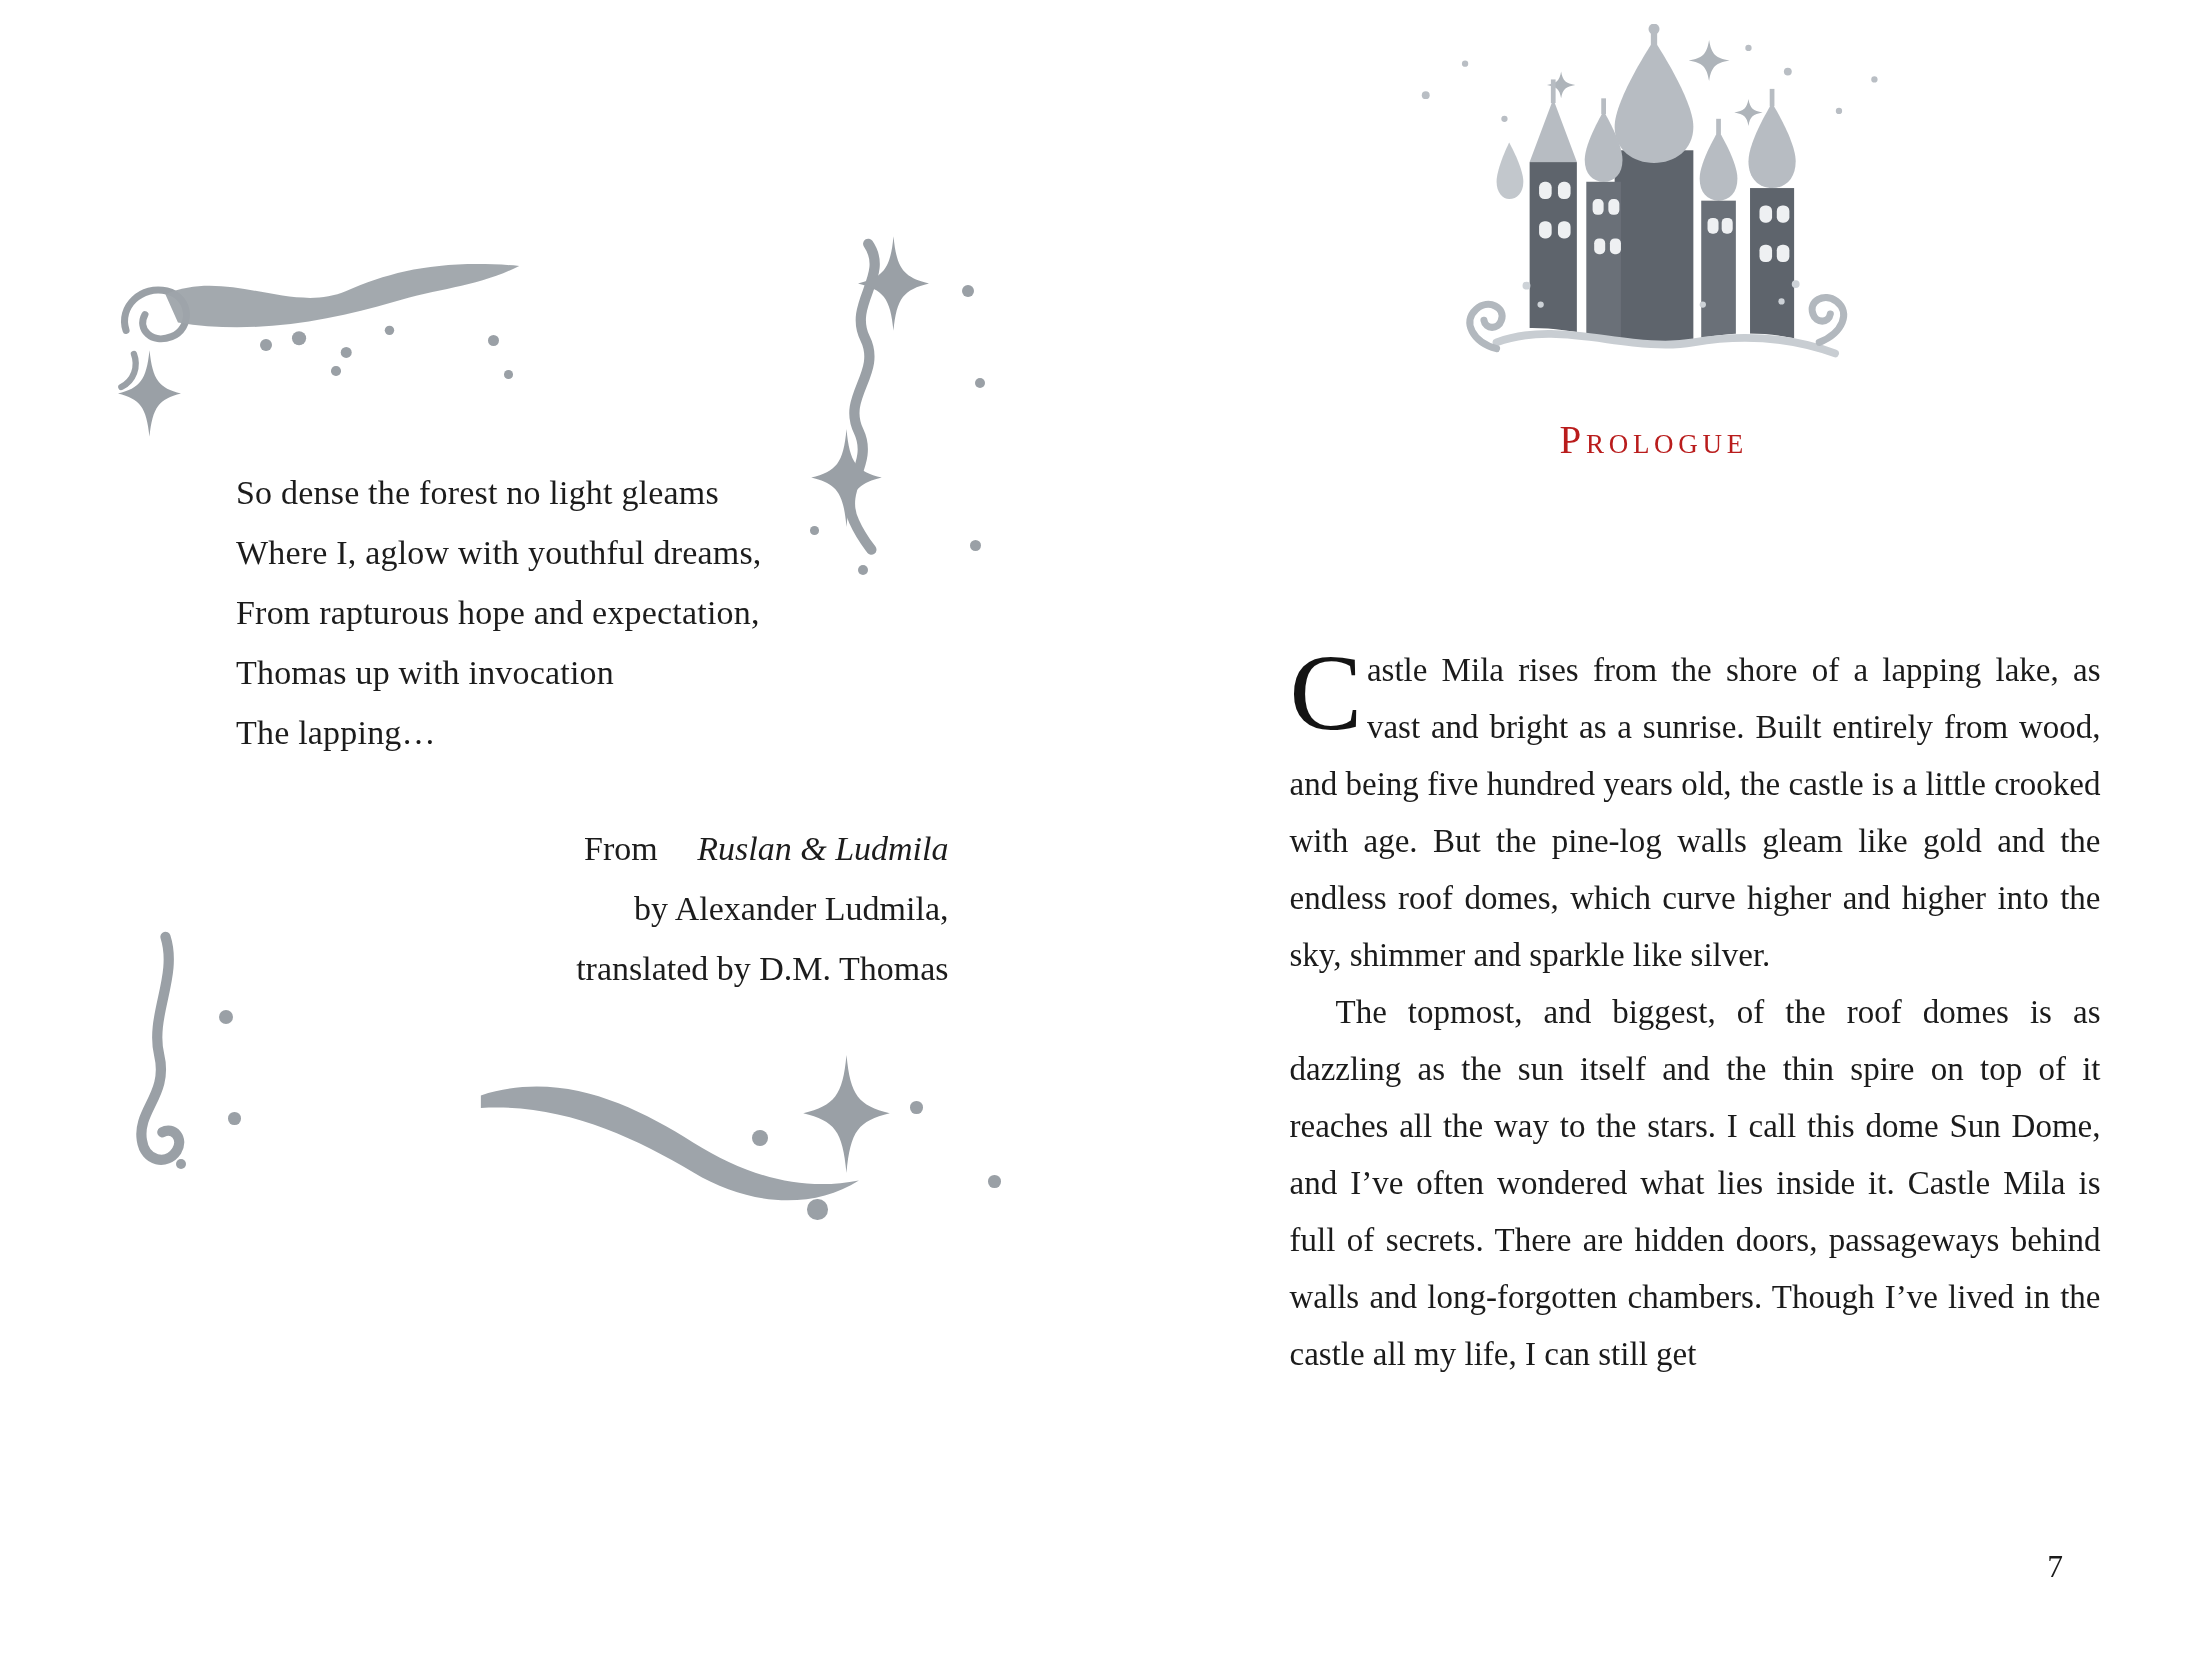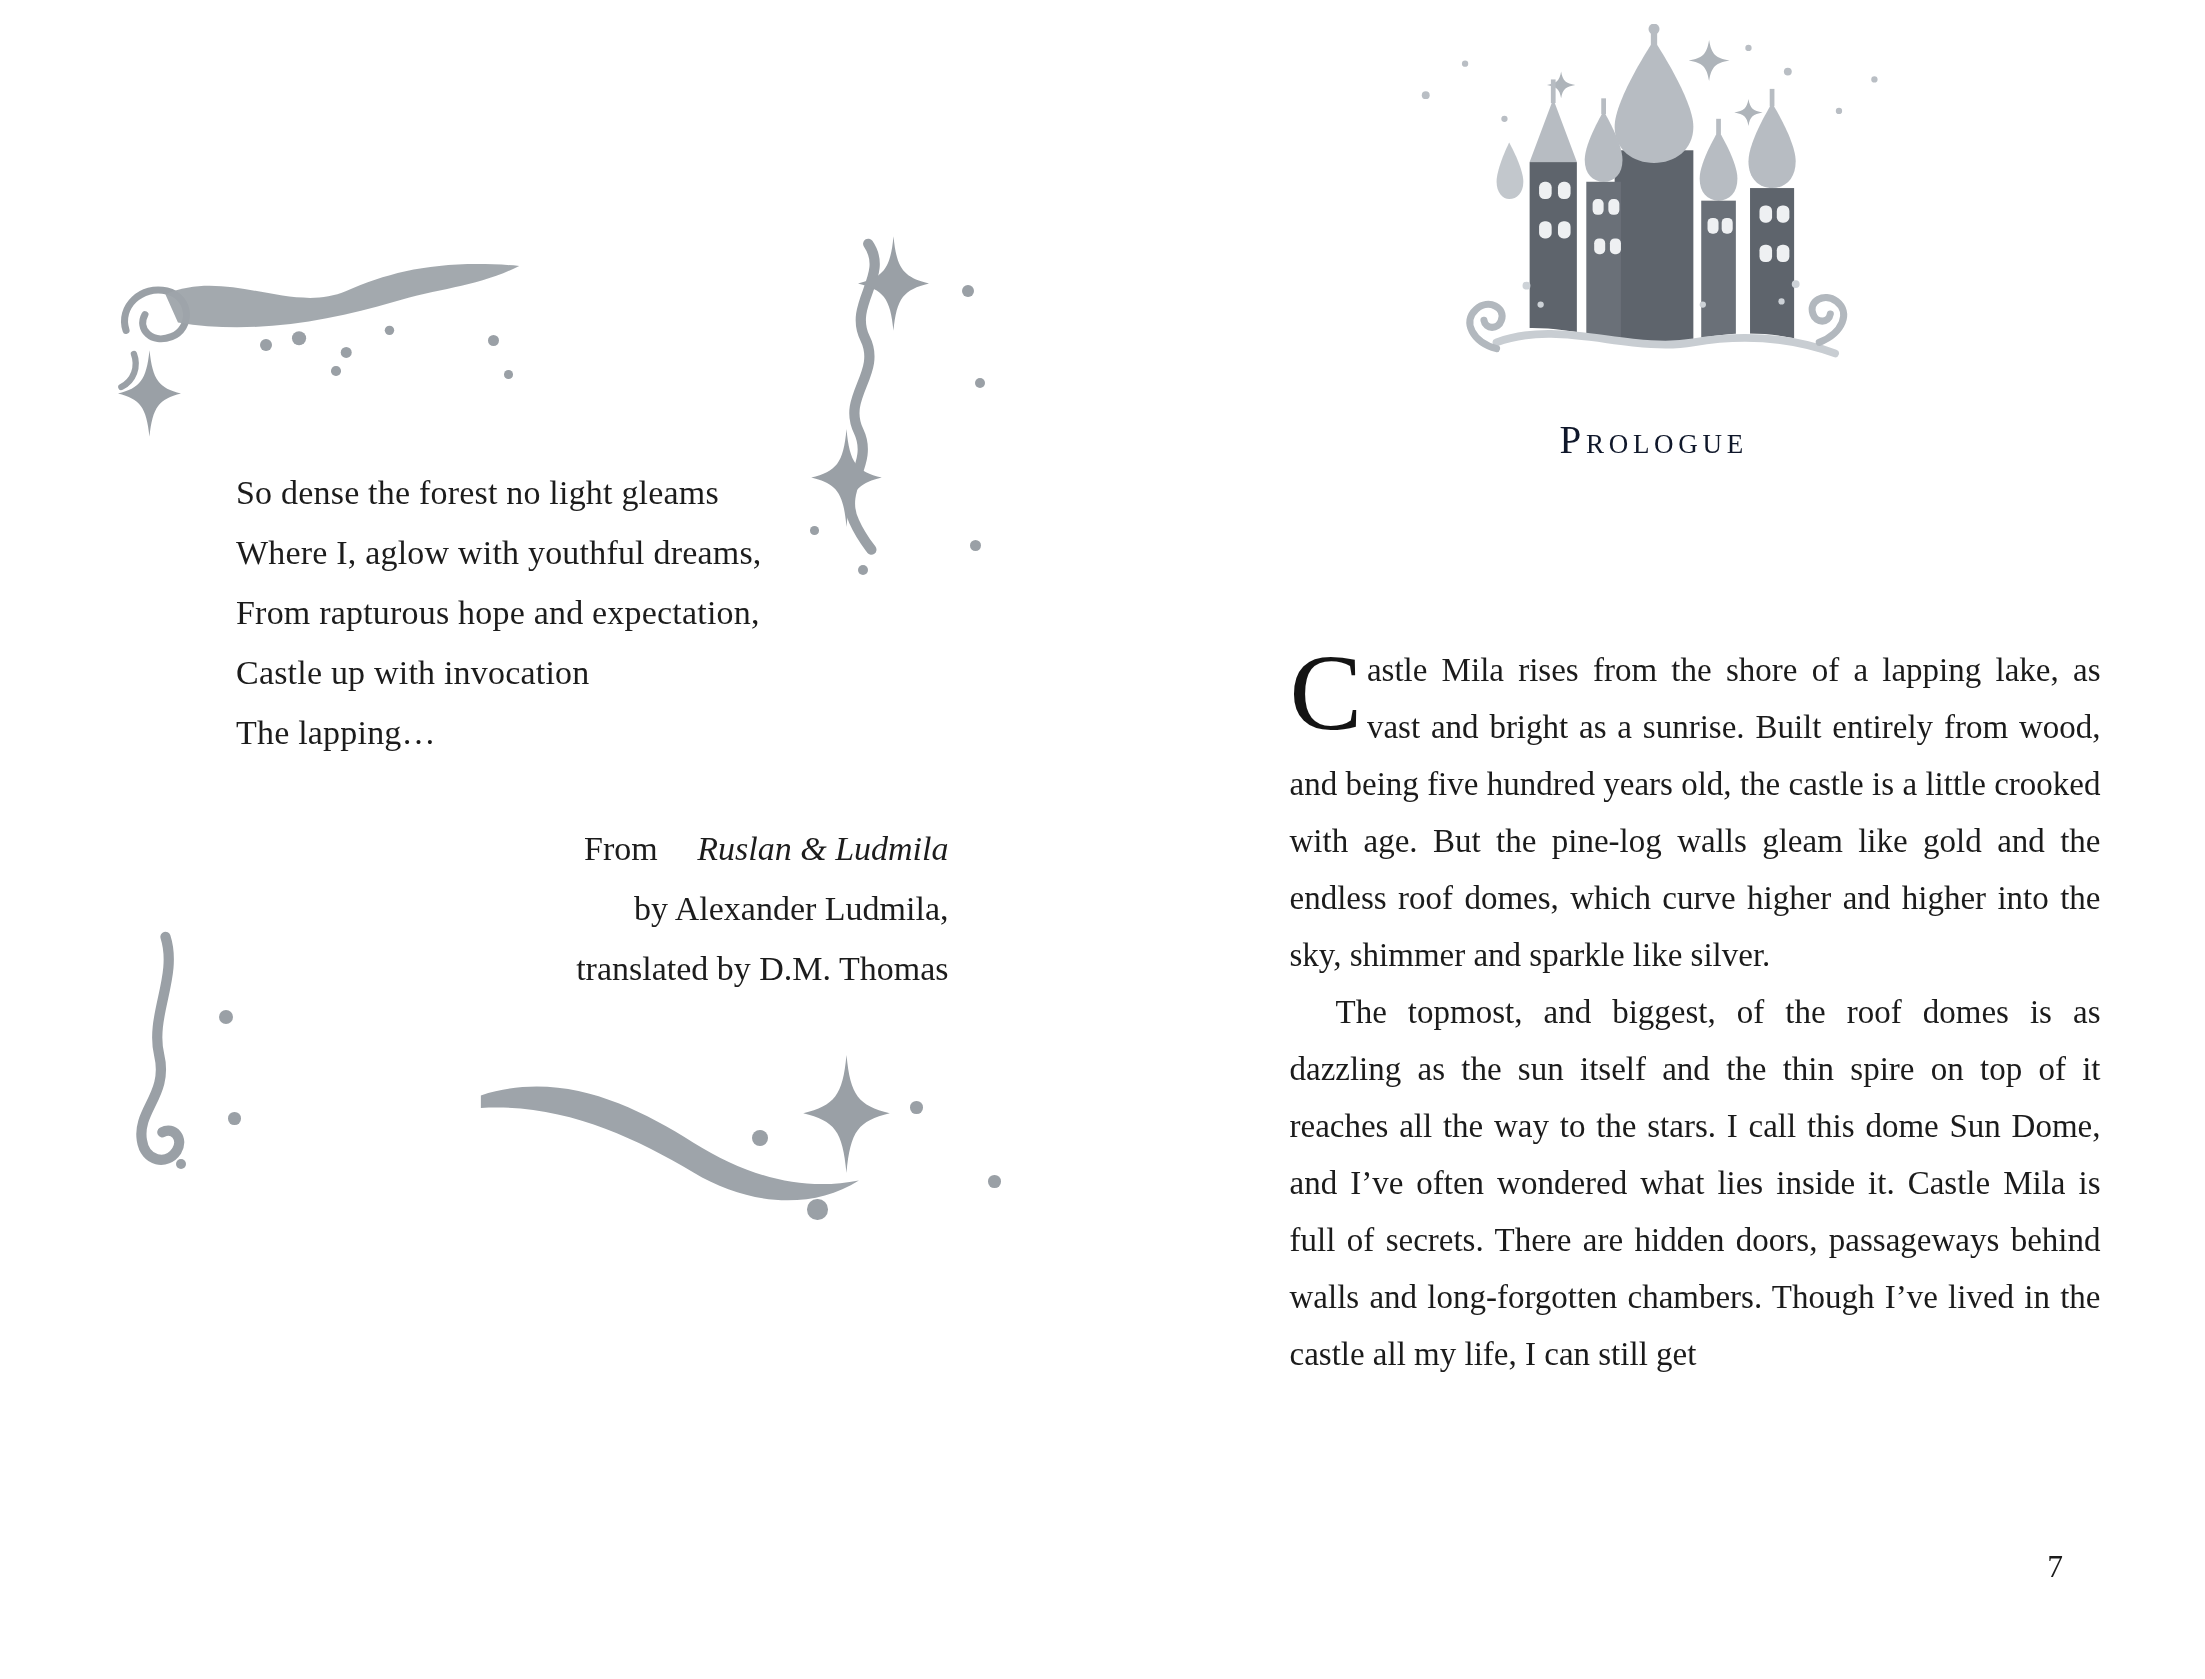--- a/index.html
+++ b/index.html
@@ -90,21 +90,21 @@
   }
 
   .chapter-title {
     position: absolute;
     left: 0;
     right: 0;
     top: 417px;
     text-align: center;
     font-size: 39px;
     letter-spacing: 4.7px;
-    color: #0f172a;
+    color: #b91c1c;
     font-variant: small-caps;
     font-family: "Liberation Serif", serif;
   }
 
   .body-col {
     position: absolute;
     left: 187px;
     top: 642px;
     width: 811px;
   }
@@ -190,21 +190,21 @@
     <div class="dot" style="left:962px;top:285px;width:11.8px;height:11.8px;"></div>
     <div class="dot" style="left:975px;top:378px;width:10.2px;height:10.2px;"></div>
     <div class="dot" style="left:970px;top:540px;width:11px;height:11px;"></div>
     <div class="dot" style="left:858px;top:565px;width:10.2px;height:10.2px;"></div>
     <div class="dot" style="left:810px;top:526px;width:8.7px;height:8.7px;"></div>
 
     <div class="epigraph">
       <div class="epigraph-line">So dense the forest no light gleams</div>
       <div class="epigraph-line">Where I, aglow with youthful dreams,</div>
       <div class="epigraph-line">From rapturous hope and expectation,</div>
-      <div class="epigraph-line">Castle up with invocation</div>
+      <div class="epigraph-line">Thomas up with invocation</div>
       <div class="epigraph-line">The lapping…</div>
     </div>
 
     <div class="attribution">
       <div class="attr-line"><span>From </span><em>Ruslan &amp; Ludmila</em></div>
       <div class="attr-line">by Alexander Ludmila,</div>
       <div class="attr-line">translated by D.M. Thomas</div>
     </div>
 
     <div class="deco deco-mid-left">

